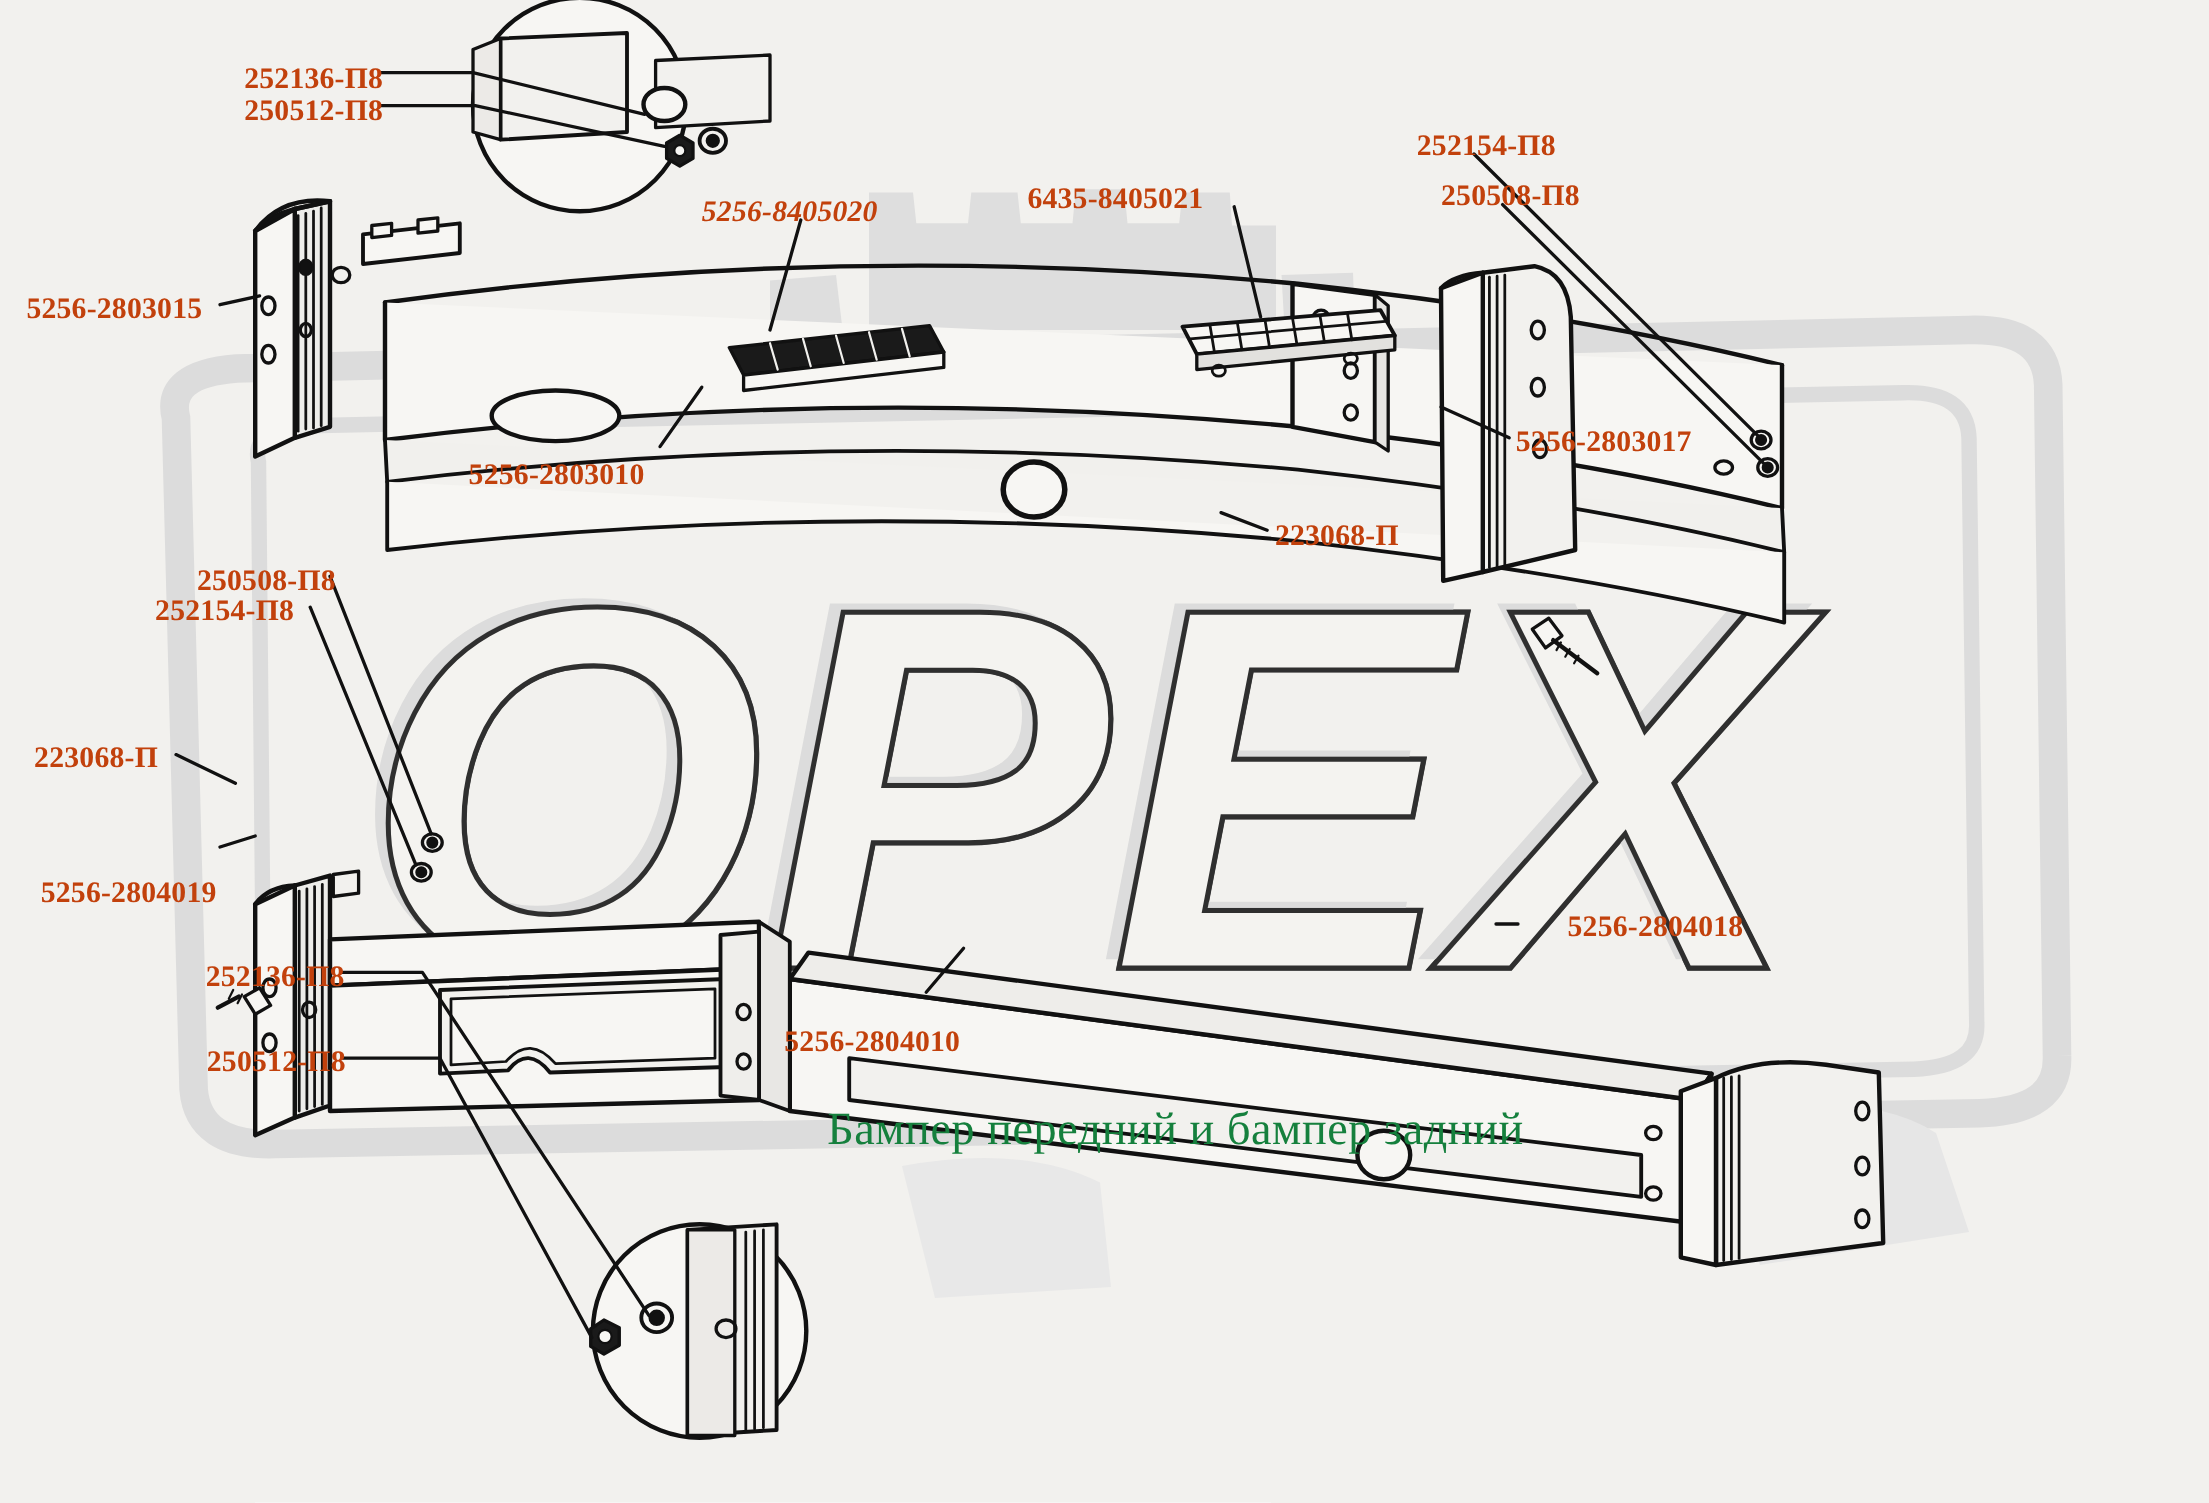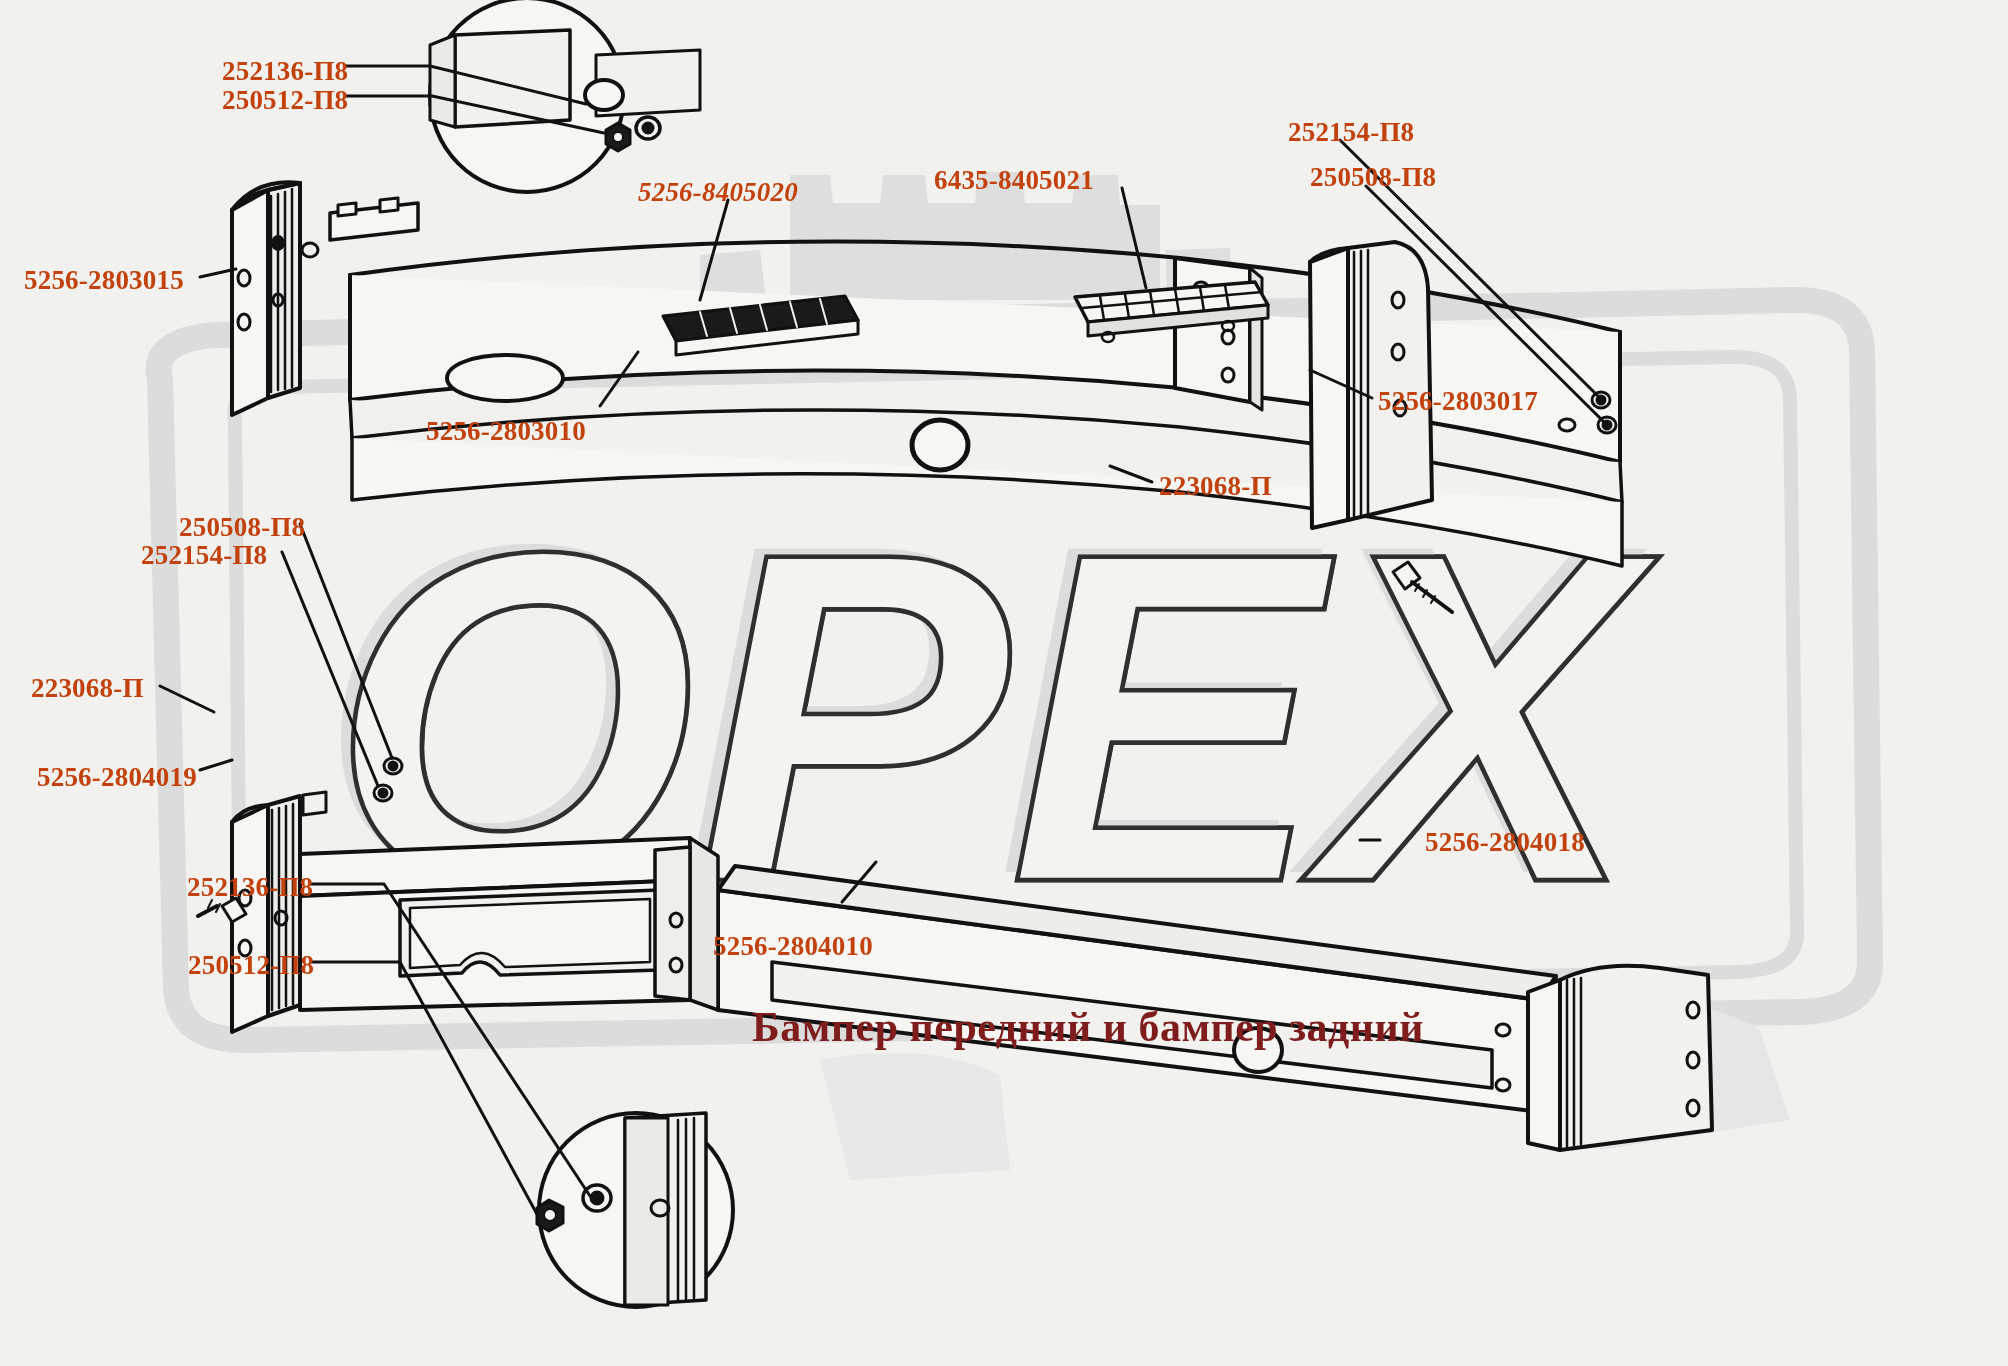--- a/index.html
+++ b/index.html
@@ -18,23 +18,23 @@
     font-family:"Liberation Serif", serif;
     font-weight:bold;
     font-size:27px;
     color:#c2410c;
     white-space:nowrap;
     letter-spacing:0.2px;
   }
   .title{
     position:absolute;
     font-family:"Liberation Serif", serif;
-    font-weight:bold;
+    font-weight:normal;
     font-size:42px;
-    color:#7f1d1d;
+    color:#15803d;
     white-space:nowrap;
     letter-spacing:0.5px;
   }
   .wm-text{
     font-family:"Liberation Sans", sans-serif;
     font-weight:bold;
     font-style:italic;
   }
 </style>
 </head>
@@ -337,21 +337,21 @@
   <div class="label" style="left:934px;top:165px;">6435-8405021</div>
   <div class="label" style="left:1288px;top:117px;">252154-П8</div>
   <div class="label" style="left:1310px;top:162px;">250508-П8</div>
   <div class="label" style="left:24px;top:265px;">5256-2803015</div>
   <div class="label" style="left:1378px;top:386px;">5256-2803017</div>
   <div class="label" style="left:426px;top:416px;">5256-2803010</div>
   <div class="label" style="left:1159px;top:471px;">223068-П</div>
   <div class="label" style="left:179px;top:512px;">250508-П8</div>
   <div class="label" style="left:141px;top:540px;">252154-П8</div>
   <div class="label" style="left:31px;top:673px;">223068-П</div>
-  <div class="label" style="left:37px;top:762px;">5256-2804019</div>
+  <div class="label" style="left:37px;top:796px;">5256-2804019</div>
   <div class="label" style="left:1389px;top:827px;margin-left:36px;">5256-2804018</div>
   <div class="label" style="left:187px;top:872px;">252136-П8</div>
   <div class="label" style="left:188px;top:950px;">250512-П8</div>
   <div class="label" style="left:713px;top:931px;">5256-2804010</div>
 
   <div class="title" style="left:752px;top:1003px;">Бампер передний и бампер задний</div>
 
 </div>
 
 </body></html>

